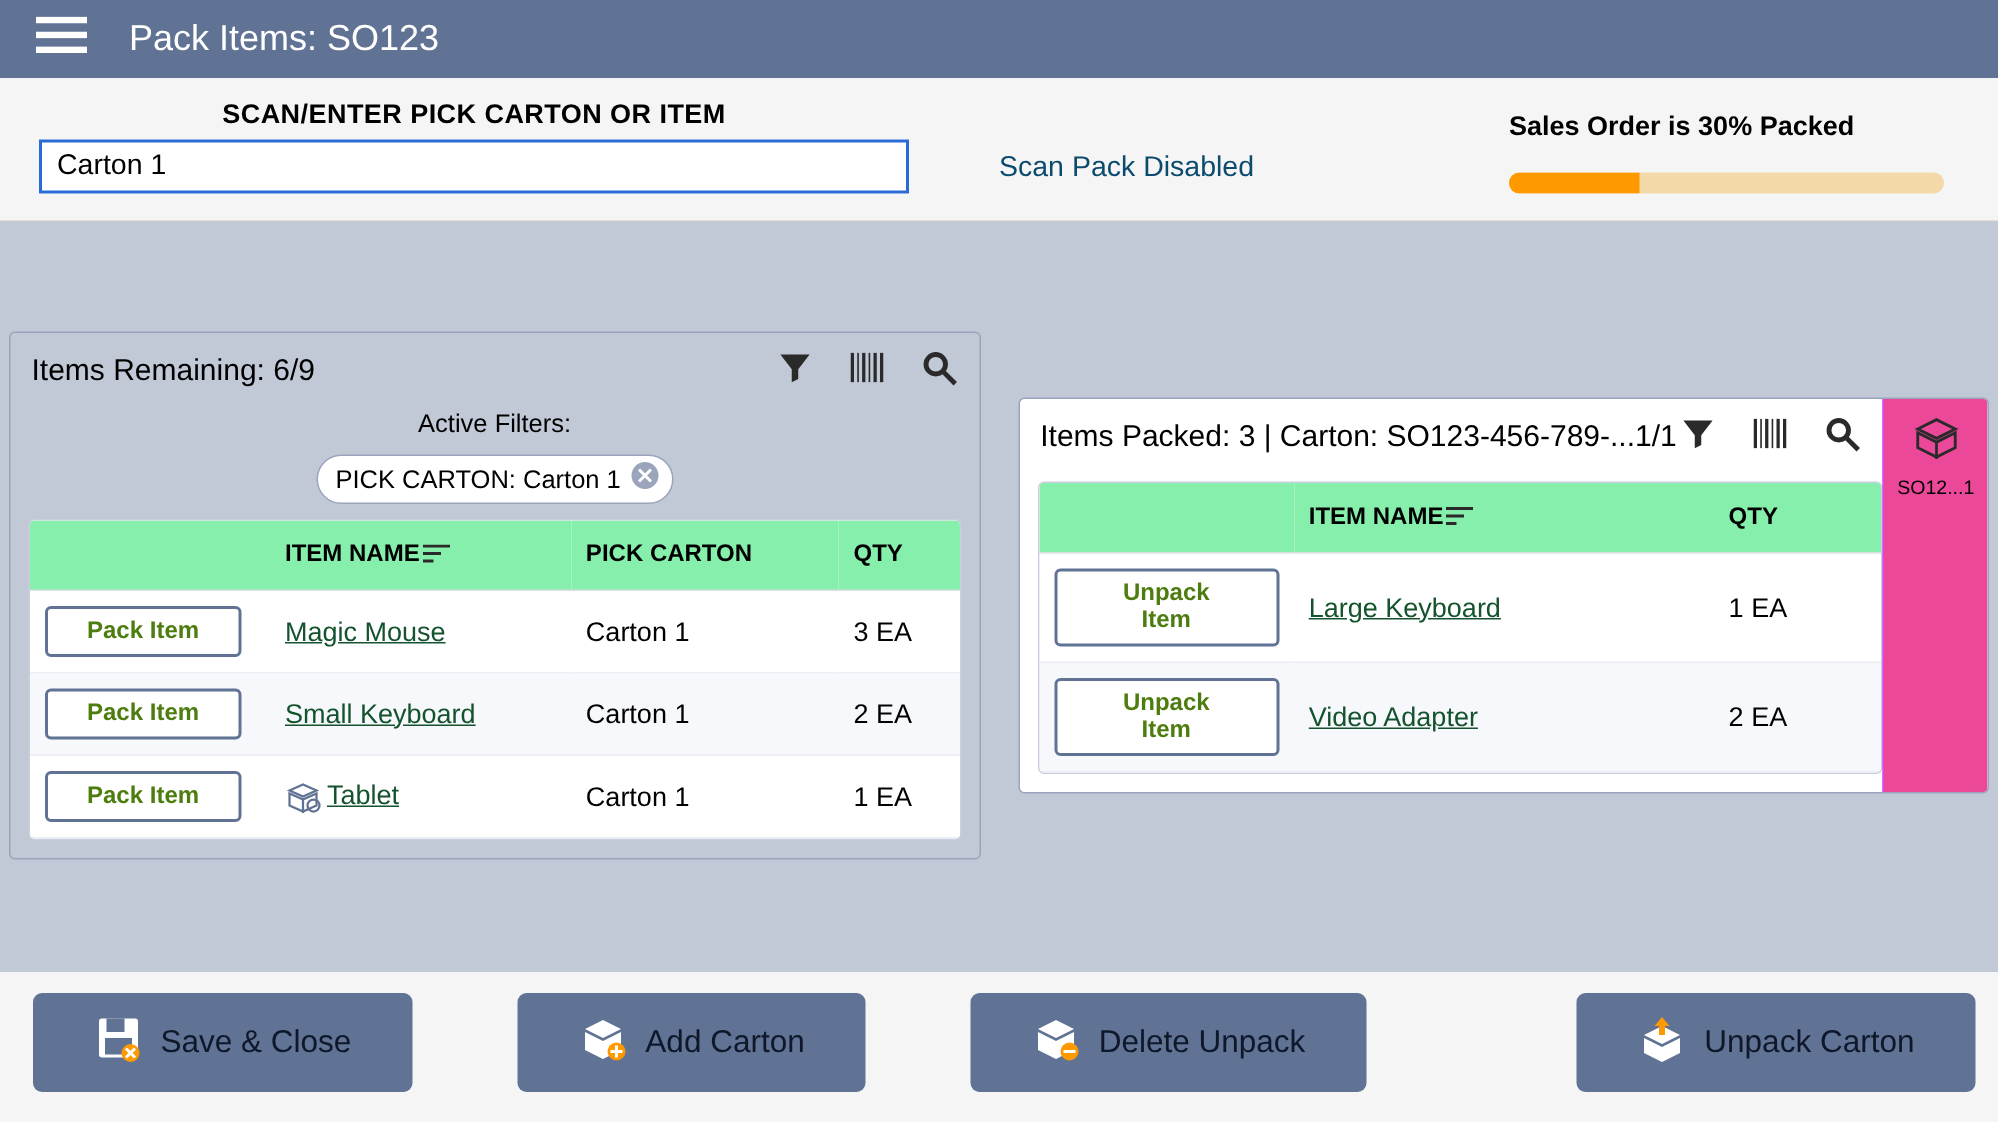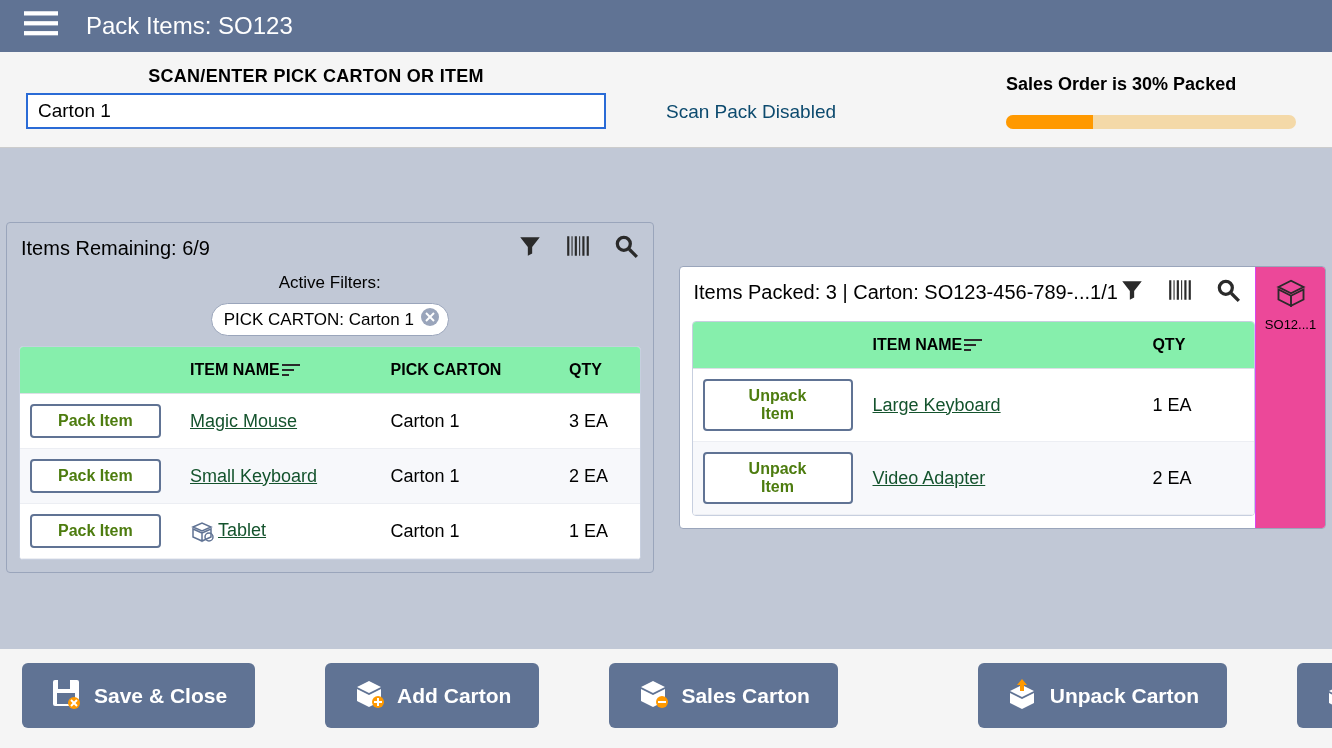--- a/index.html
+++ b/index.html
@@ -112,22 +112,22 @@
 .panel-right-stack { display:flex; flex:1; }
 
 .footer {
   background:#f5f5f5;
   padding: 14px 22px 20px 22px;
   display:flex;
   gap: 70px;
 }
 .footer-btn {
   flex:0 0 auto;
-  background:#607394; color:#ffffff; border:none; border-radius:6px;
-  font-size:21px; font-weight:700; padding:14px 28px;
+  background:#607394; color:#0f172a; border:none; border-radius:6px;
+  font-size:21px; font-weight:400; padding:14px 41px;
   display:flex; align-items:center; gap:12px; cursor:pointer;
 }
 .footer-btn svg { width:32px; height:32px; }
 .spacer { flex:1; }
 </style>
 </head>
 <body>
 
 <div class="topbar">
   <div class="hamburger">
@@ -310,21 +310,21 @@
           <line x1="21" y1="25" x2="29" y2="25" stroke="#fff" stroke-width="2"></line>
         </svg></span>
     <span>Add Carton</span>
   </button>
   <button class="footer-btn">
     <span><svg viewBox="0 0 32 32">
           <path d="M4 10l12-6 12 6-12 6-12-6zm0 2v12l12 6V18L4 12zm24 0l-12 6v12l12-6V12z" fill="#fff"></path>
           <circle cx="25" cy="25" r="6" fill="#ff9900"></circle>
           <line x1="21" y1="25" x2="29" y2="25" stroke="#fff" stroke-width="2"></line>
         </svg></span>
-    <span>Sales Carton</span>
+    <span>Delete Unpack</span>
   </button>
   <div class="spacer"></div>
   <button class="footer-btn">
     <span><svg viewBox="0 0 32 32">
           <path d="M4 14l12-6 12 6-12 6-12-6zm0 2v10l12 6V22L4 16zm24 0l-12 6v10l12-6V16z" fill="#fff"></path>
           <path d="M16 2l5 6h-3v6h-4V8h-3l5-6z" fill="#ff9900"></path>
         </svg></span>
     <span>Unpack Carton</span>
   </button>
   <button class="footer-btn">

